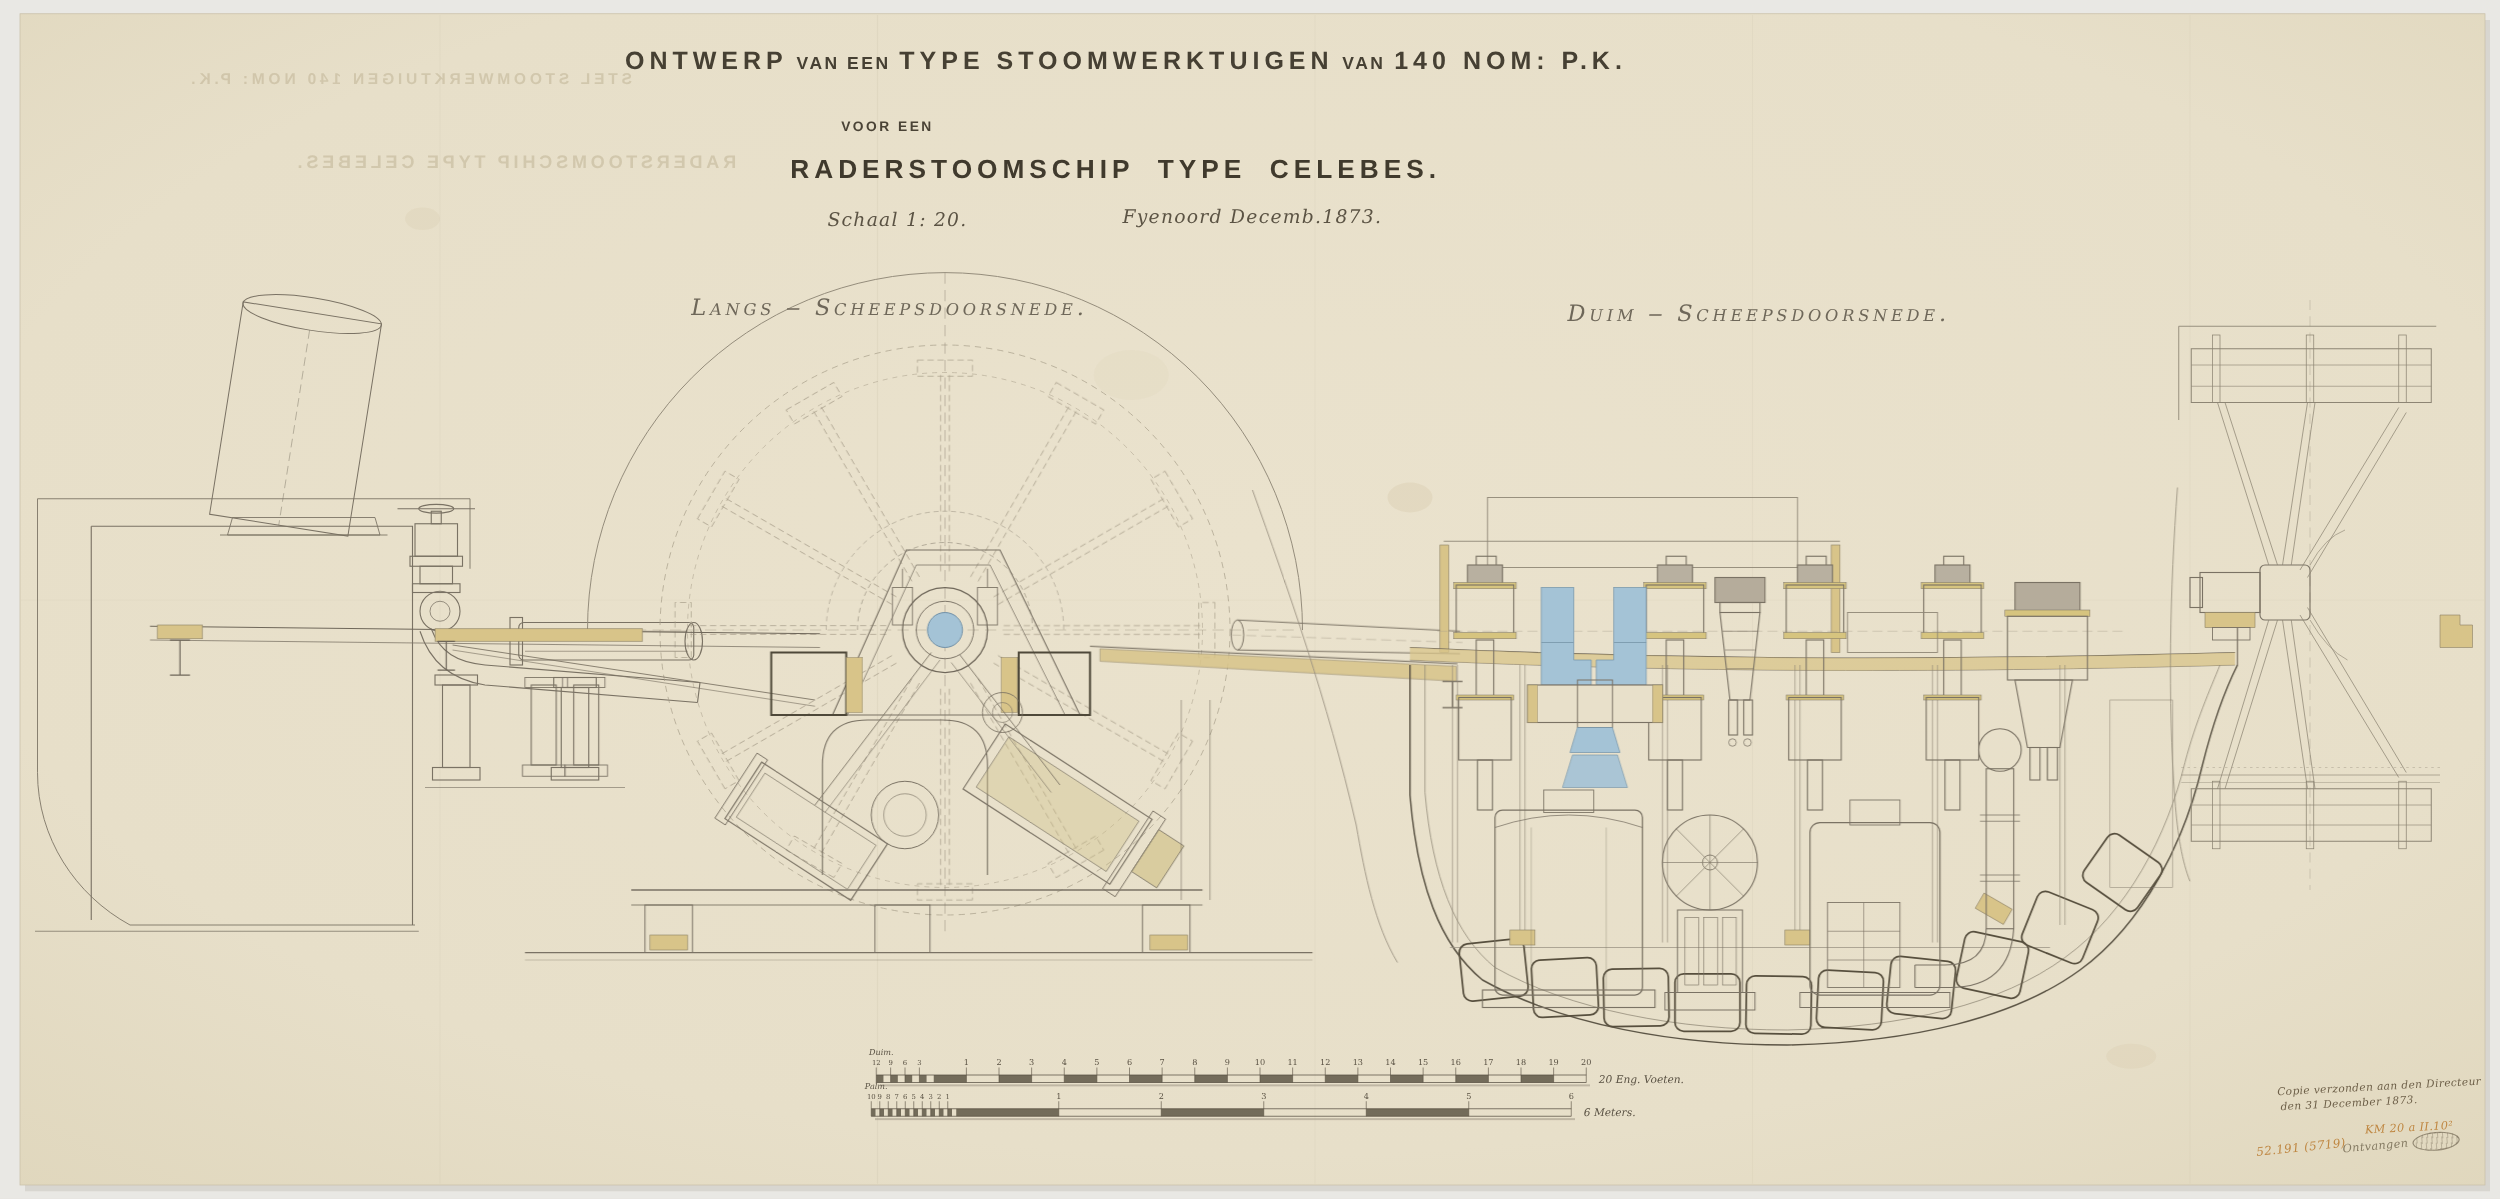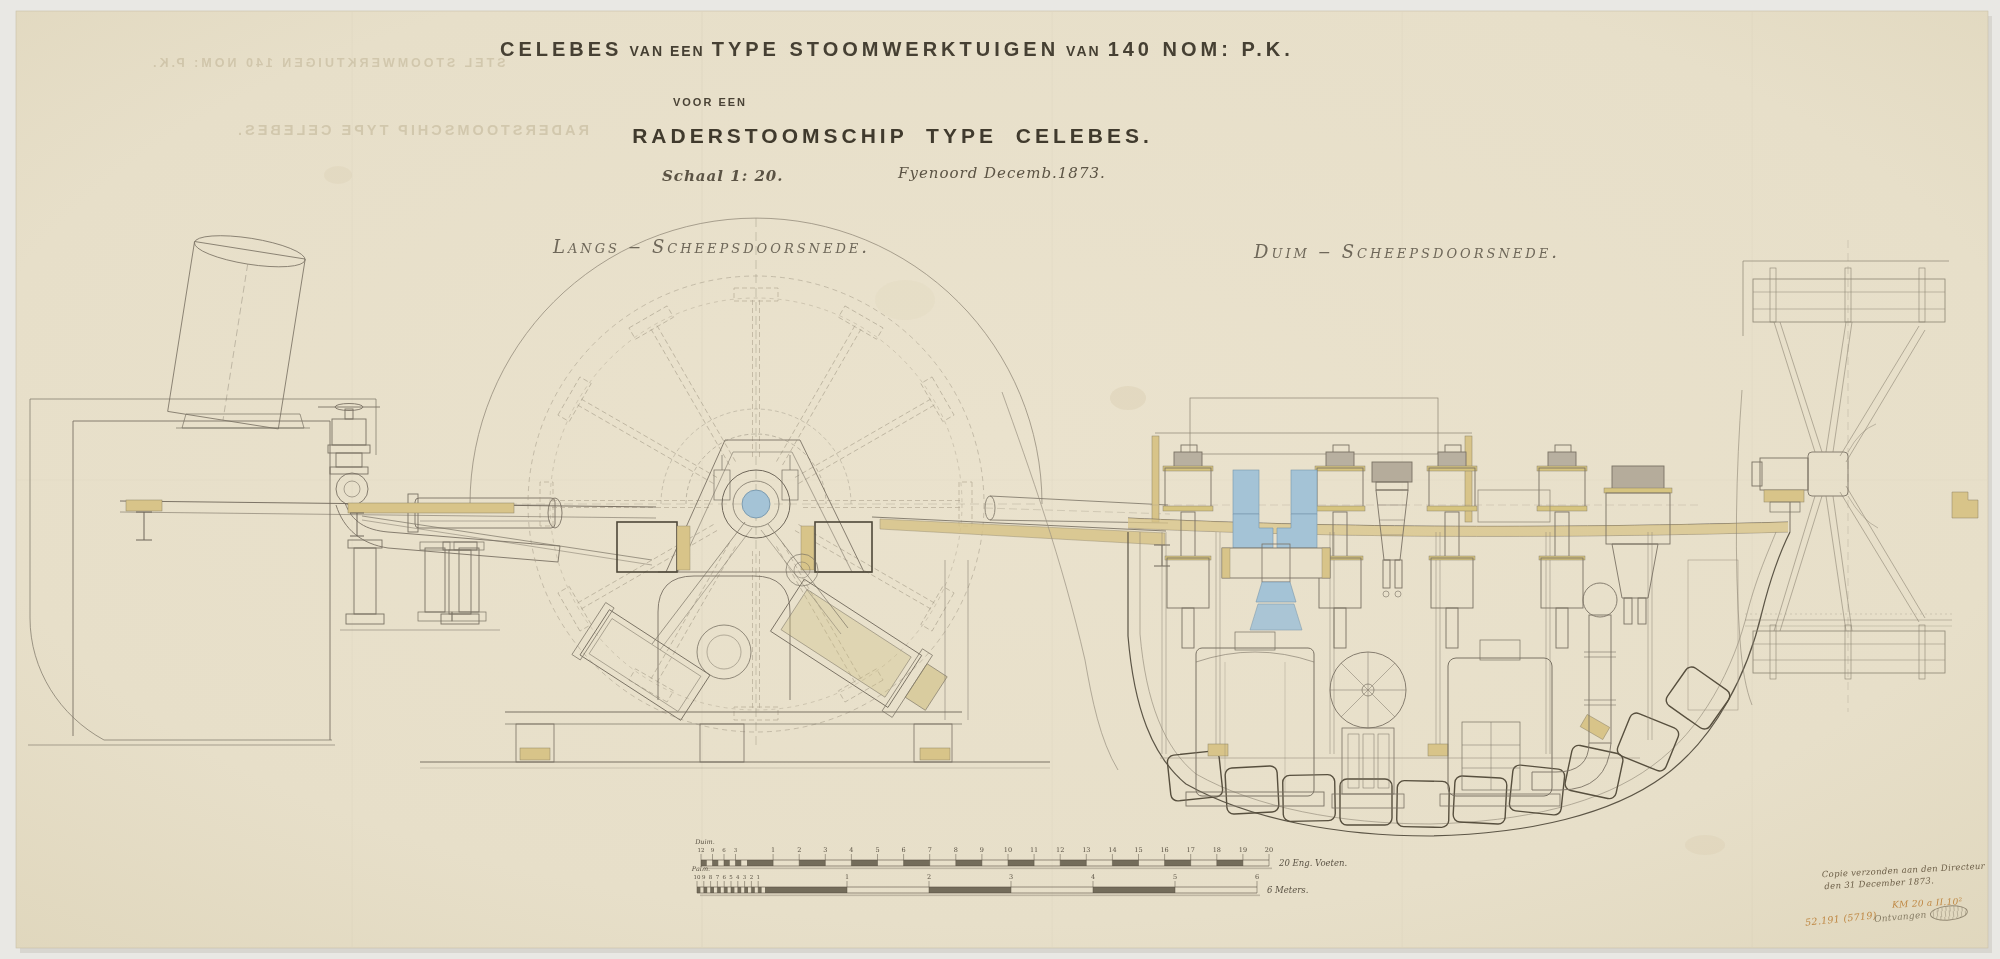--- a/index.html
+++ b/index.html
@@ -638,25 +638,25 @@
         <rect x="1093" y="887" width="82" height="6" fill="#564f3f" opacity="0.8"></rect>
         <rect x="700" y="894.5" width="560" height="1.6" fill="#8d8575" opacity="0.45"></rect>
         <text x="1267" y="893" font-size="8.5" fill="#5a5244" font-family="&quot;DejaVu Serif&quot;,serif" text-anchor="start" font-style="italic">6 Meters.</text>
       </g>
 </svg>
 
 <div class="abs ghost ghost1" style="left:150px;top:56px;">STEL STOOMWERKTUIGEN  140 NOM: P.K.</div>
 <div class="abs ghost ghost2" style="left:235px;top:122px;">RADERSTOOMSCHIP TYPE CELEBES.</div>
 
 <div class="abs title-line t-center" style="left:500px;top:38px;width:590px;">
-  <span class="title-big">CELEBES</span><span class="title-small">VAN EEN</span><span class="title-big">TYPE STOOMWERKTUIGEN</span><span class="title-small">VAN</span><span class="title-big">140 NOM: P.K.</span>
+  <span class="title-big">ONTWERP</span><span class="title-small">VAN EEN</span><span class="title-big">TYPE STOOMWERKTUIGEN</span><span class="title-small">VAN</span><span class="title-big">140 NOM: P.K.</span>
 </div>
 <div class="abs subtitle t-center" style="left:655px;top:96px;width:110px;">VOOR EEN</div>
 <div class="abs vessel t-center" style="left:630px;top:124px;width:525px;">RADERSTOOMSCHIP TYPE CELEBES.</div>
-<div class="abs script scale-note" style="left:662px;top:167px;font-weight:bold;">Schaal 1: 20.</div>
+<div class="abs script scale-note" style="left:662px;top:167px;">Schaal 1: 20.</div>
 <div class="abs script place-date" style="left:898px;top:164px;">Fyenoord Decemb.1873.</div>
 
 <div class="abs caps-label" style="left:553px;top:236px;">Langs ‒ Scheepsdoorsnede.</div>
 <div class="abs caps-label" style="left:1254px;top:241px;">Duim ‒ Scheepsdoorsnede.</div>
 
 <div class="abs note note-block" style="left:1822px;top:864px;">
   <div>Copie verzonden aan den Directeur</div>
   <div style="margin-left:2px;">den 31 December 1873.</div>
 </div>
 <div class="abs note orange" style="left:1892px;top:898px;transform:rotate(-3deg);font-size:9px;">KM 20 a II.10²</div>

